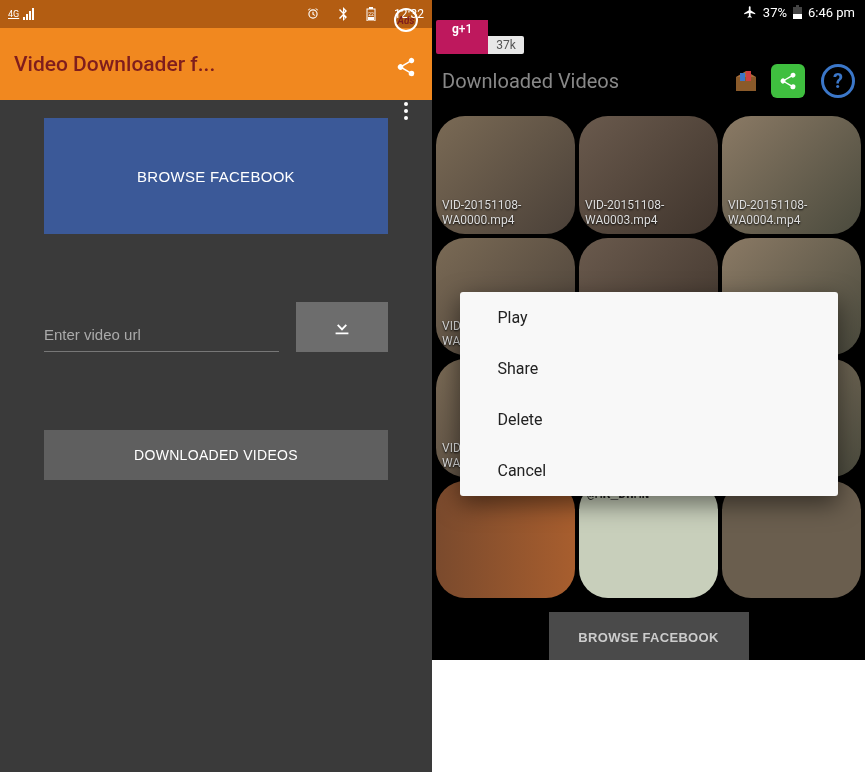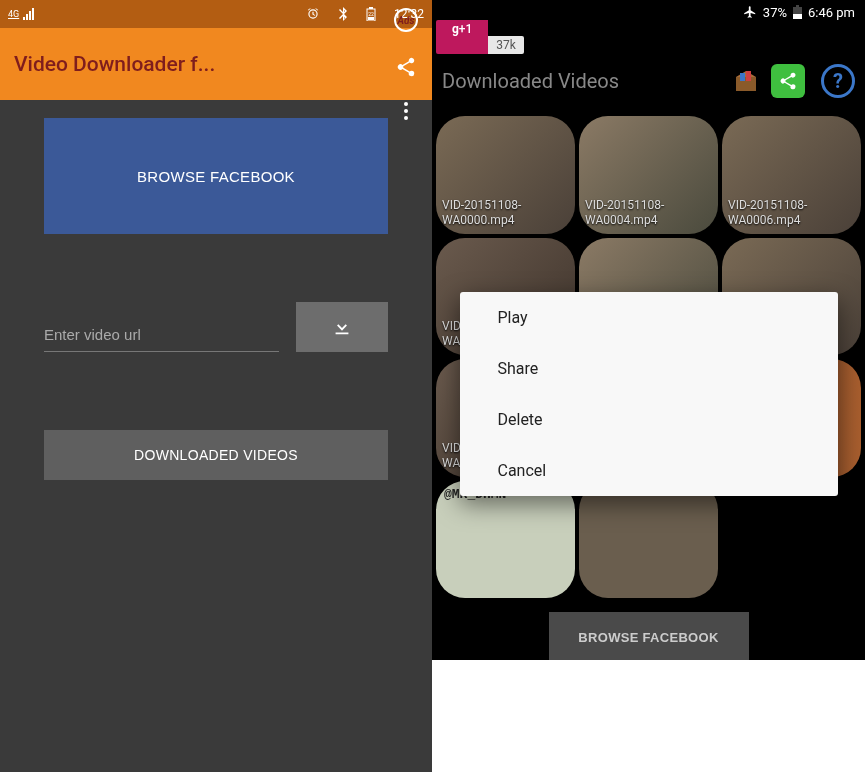--- a/index.html
+++ b/index.html
@@ -162,20 +162,23 @@
       </div>
       <div class="help-icon">
         <span>?</span>
       </div>
     </div>
 
     <div class="grid">
       <div class="thumb">
           <div class="thumb-label">VID-20151108-WA0000.mp4</div>
         </div>
+      <div class="thumb t2">
+          <div class="thumb-label">VID-20151108-WA0003.mp4</div>
+        </div>
       <div class="thumb t3">
           <div class="thumb-label">VID-20151108-WA0004.mp4</div>
         </div>
       <div class="thumb">
           <div class="thumb-label">VID-20151108-WA0006.mp4</div>
         </div>
       <div class="thumb t2">
           <div class="thumb-label">VID-20151108-WA0007.mp4</div>
         </div>
       <div class="thumb t3">

